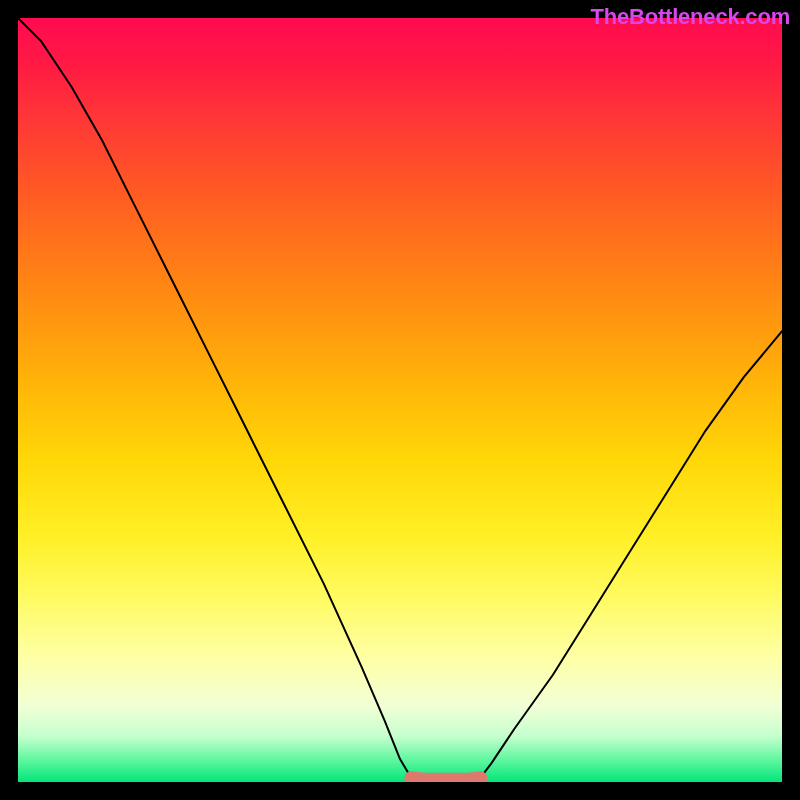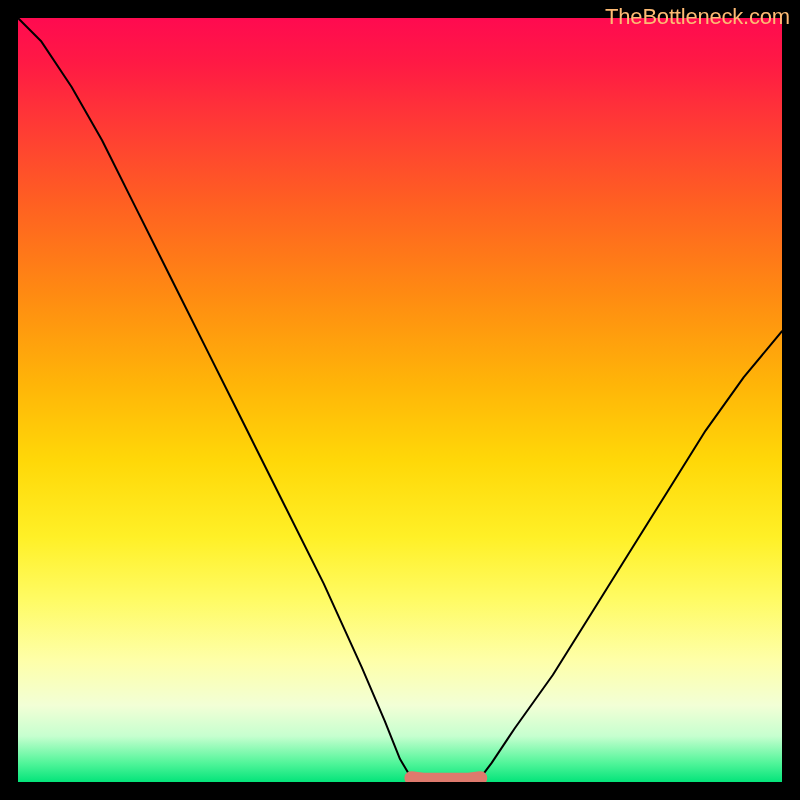--- a/index.html
+++ b/index.html
@@ -49,23 +49,23 @@
   .lines {
     position: absolute;
     inset: 0;
     width: 100%;
     height: 100%;
   }
   .watermark {
     position: absolute;
     top: 4px;
     right: 10px;
-    color: #fdba74;
+    color: #d946ef;
     font-size: 22px;
-    font-weight: 400;
+    font-weight: 700;
     letter-spacing: -0.2px;
     user-select: none;
   }
 </style>
 </head>
 <body>
 
 <div class="frame">
   <div class="plot-area">
     <div class="gradient"></div>

